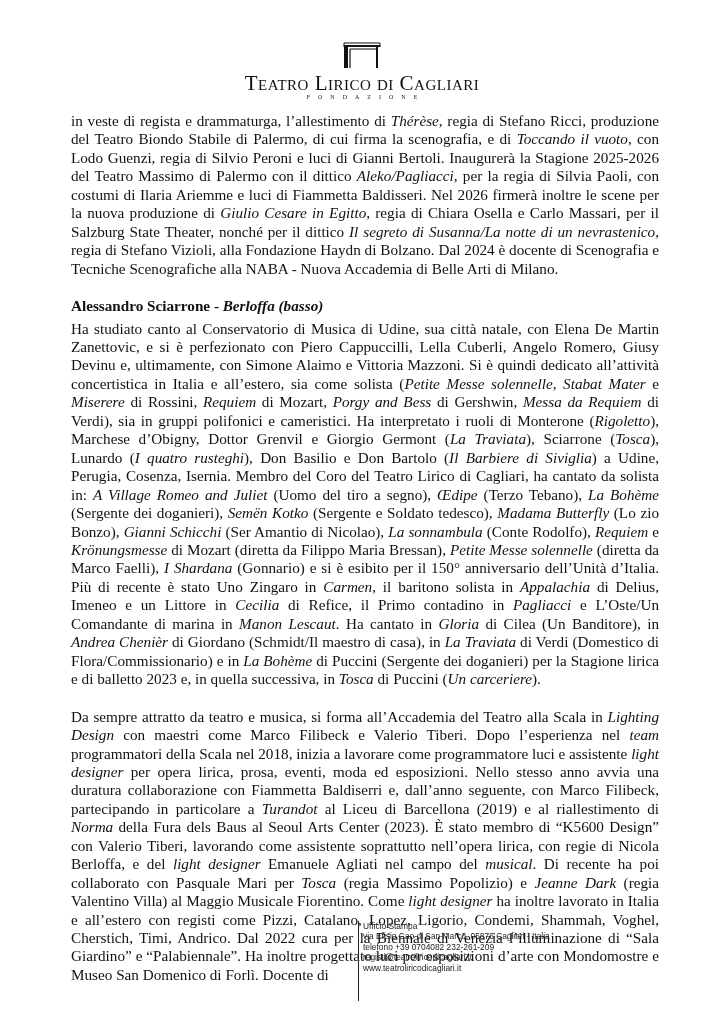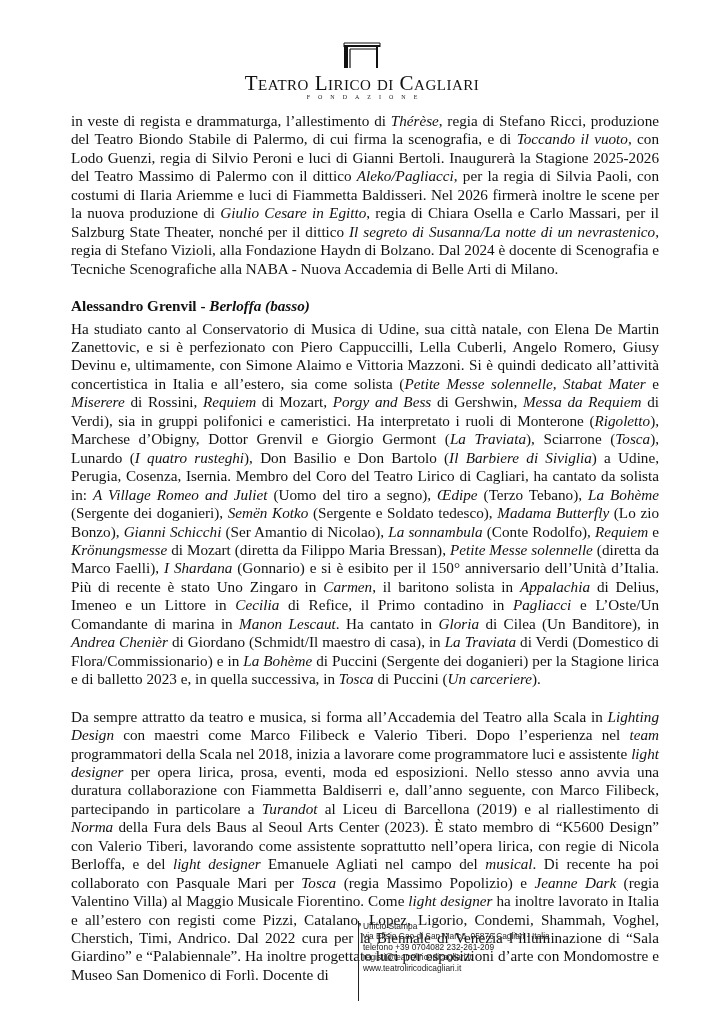--- a/index.html
+++ b/index.html
@@ -35,21 +35,21 @@
     <div class="logo-name">Teatro Lirico di Cagliari</div>
     <div class="logo-sub">FONDAZIONE</div>
   </div>
 
   <div class="body-text" id="body">
       <div>
         <p><span>in veste di regista e drammaturga, l’allestimento di </span><i>Thérèse</i><span>, regia di Stefano Ricci, produzione del Teatro Biondo Stabile di Palermo, di cui firma la scenografia, e di </span><i>Toccando il vuoto</i><span>, con Lodo Guenzi, regia di Silvio Peroni e luci di Gianni Bertoli. Inaugurerà la Stagione 2025-2026 del Teatro Massimo di Palermo con il dittico </span><i>Aleko/Pagliacci</i><span>, per la regia di Silvia Paoli, con costumi di Ilaria Ariemme e luci di Fiammetta Baldisseri. Nel 2026 firmerà inoltre le scene per la nuova produzione di </span><i>Giulio Cesare in Egitto</i><span>, regia di Chiara Osella e Carlo Massari, per il Salzburg State Theater, nonché per il dittico </span><i>Il segreto di Susanna/La notte di un nevrastenico</i><span>, regia di Stefano Vizioli, alla Fondazione Haydn di Bolzano. Dal 2024 è docente di Scenografia e Tecniche Scenografiche alla NABA - Nuova Accademia di Belle Arti di Milano.</span></p>
       </div>
       <div class="gap"></div>
       <div>
-        <p><b>Alessandro Grenvil - </b><b><i>Berloffa (basso)</i></b></p>
+        <p><b>Alessandro Sciarrone - </b><b><i>Berloffa (basso)</i></b></p>
         <p><span>Ha studiato canto al Conservatorio di Musica di Udine, sua città natale, con Elena De Martin Zanettovic, e si è perfezionato con Piero Cappuccilli, Lella Cuberli, Angelo Romero, Giusy Devinu e, ultimamente, con Simone Alaimo e Vittoria Mazzoni. Si è quindi dedicato all’attività concertistica in Italia e all’estero, sia come solista (</span><i>Petite Messe solennelle</i><span>, </span><i>Stabat Mater</i><span> e </span><i>Miserere</i><span> di Rossini, </span><i>Requiem</i><span> di Mozart, </span><i>Porgy and Bess</i><span> di Gershwin, </span><i>Messa da Requiem</i><span> di Verdi), sia in gruppi polifonici e cameristici. Ha interpretato i ruoli di Monterone (</span><i>Rigoletto</i><span>), Marchese d’Obigny, Dottor Grenvil e Giorgio Germont (</span><i>La Traviata</i><span>), Sciarrone (</span><i>Tosca</i><span>), Lunardo (</span><i>I quatro rusteghi</i><span>), Don Basilio e Don Bartolo (</span><i>Il Barbiere di Siviglia</i><span>) a Udine, Perugia, Cosenza, Isernia. Membro del Coro del Teatro Lirico di Cagliari, ha cantato da solista in: </span><i>A Village Romeo and Juliet</i><span> (Uomo del tiro a segno), </span><i>Œdipe</i><span> (Terzo Tebano), </span><i>La Bohème</i><span> (Sergente dei doganieri), </span><i>Semën Kotko</i><span> (Sergente e Soldato tedesco), </span><i>Madama Butterfly</i><span> (Lo zio Bonzo), </span><i>Gianni Schicchi</i><span> (Ser Amantio di Nicolao), </span><i>La sonnambula</i><span> (Conte Rodolfo), </span><i>Requiem</i><span> e </span><i>Krönungsmesse</i><span> di Mozart (diretta da Filippo Maria Bressan), </span><i>Petite Messe solennelle</i><span> (diretta da Marco Faelli), </span><i>I Shardana</i><span> (Gonnario) e si è esibito per il 150° anniversario dell’Unità d’Italia. Più di recente è stato Uno Zingaro in </span><i>Carmen</i><span>, il baritono solista in </span><i>Appalachia</i><span> di Delius, Imeneo e un Littore in </span><i>Cecilia</i><span> di Refice, il Primo contadino in </span><i>Pagliacci</i><span> e L’Oste/Un Comandante di marina in </span><i>Manon Lescaut</i><span>. Ha cantato in </span><i>Gloria</i><span> di Cilea (Un Banditore), in </span><i>Andrea Chenièr</i><span> di Giordano (Schmidt/Il maestro di casa), in </span><i>La Traviata</i><span> di Verdi (Domestico di Flora/Commissionario) e in </span><i>La Bohème</i><span> di Puccini (Sergente dei doganieri) per la Stagione lirica e di balletto 2023 e, in quella successiva, in </span><i>Tosca</i><span> di Puccini (</span><i>Un carceriere</i><span>).</span></p>
       </div>
       <div class="gap"></div>
       <div>
         <p><span>Da sempre attratto da teatro e musica, si forma all’Accademia del Teatro alla Scala in </span><i>Lighting Design</i><span> con maestri come Marco Filibeck e Valerio Tiberi. Dopo l’esperienza nel </span><i>team</i><span> programmatori della Scala nel 2018, inizia a lavorare come programmatore luci e assistente </span><i>light designer</i><span> per opera lirica, prosa, eventi, moda ed esposizioni. Nello stesso anno avvia una duratura collaborazione con Fiammetta Baldiserri e, dall’anno seguente, con Marco Filibeck, partecipando in particolare a </span><i>Turandot</i><span> al Liceu di Barcellona (2019) e al riallestimento di </span><i>Norma</i><span> della Fura dels Baus al Seoul Arts Center (2023). È stato membro di “K5600 Design” con Valerio Tiberi, lavorando come assistente soprattutto nell’opera lirica, con regie di Nicola Berloffa, e del </span><i>light designer</i><span> Emanuele Agliati nel campo del </span><i>musical</i><span>. Di recente ha poi collaborato con Pasquale Mari per </span><i>Tosca</i><span> (regia Massimo Popolizio) e </span><i>Jeanne Dark</i><span> (regia Valentino Villa) al Maggio Musicale Fiorentino. Come </span><i>light designer</i><span> ha inoltre lavorato in Italia e all’estero con registi come Pizzi, Catalano, Lopez, Ligorio, Condemi, Shammah, Voghel, Cherstich, Timi, Andrico. Dal 2022 cura per la Biennale di Venezia l’illuminazione di “Sala Giardino” e “Palabiennale”. Ha inoltre progettato luci per esposizioni d’arte con Mondomostre e Museo San Domenico di Forlì. Docente di</span></p>
       </div>
     </div>
 
   <div class="footer">
     <div>Ufficio Stampa</div>

